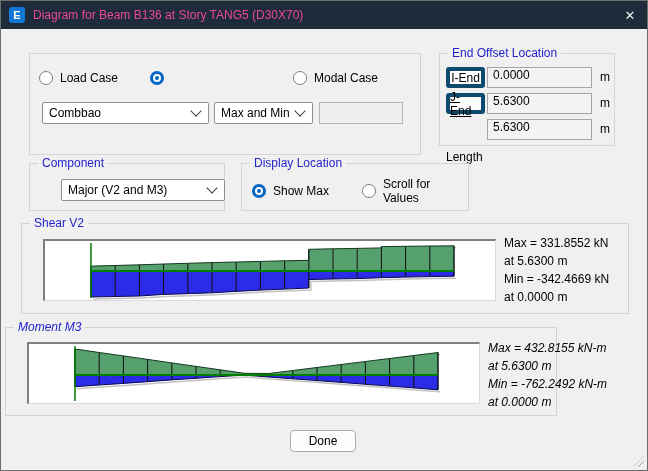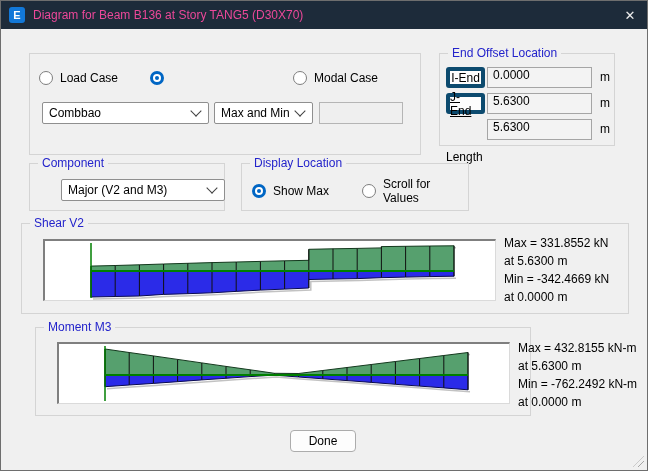--- a/index.html
+++ b/index.html
@@ -165,21 +165,21 @@
         </svg>
     </div>
     <div class="stats" style="left:482px;top:10px;">
       <div>Max = 331.8552 kN</div>
       <div>at 5.6300 m</div>
       <div>Min = -342.4669 kN</div>
       <div>at 0.0000 m</div>
     </div>
   </div>
 
-  <div class="group" style="left:34px;top:326px;width:496px;height:89px;">
+  <div class="group" style="left:4px;top:326px;width:552px;height:89px;font-style:italic;">
     <span class="legend">Moment M3</span>
     <div class="plotbox" style="left:21px;top:14px;">
       <svg width="450" height="59" viewBox="0 0 450 59">
           <polyline points="48.0,7.0 72.2,10.5 96.4,13.9 120.6,17.4 144.8,20.9 169.0,24.4 193.2,27.8 217.4,31.3 241.6,31.5 265.8,28.5 290.0,25.5 314.2,22.5 338.4,19.5 362.6,16.5 386.8,13.5 411.0,10.5" fill="none" stroke="#A8A8A8" stroke-width="1.5" opacity="0.7"></polyline>
           <polyline points="48.0,44.7 72.2,43.0 96.4,41.4 120.6,39.7 144.8,37.9 169.0,36.3 193.2,34.6 217.4,33.1 241.6,35.0 265.8,36.8 290.0,38.6 314.2,40.4 338.4,42.3 362.6,44.1 386.8,45.9 411.0,47.8" fill="none" stroke="#A8A8A8" stroke-width="1.5" opacity="0.7"></polyline>
           <polygon points="46.0,31.0 46.0,5.0 70.2,8.5 94.4,11.9 118.6,15.4 142.8,18.9 167.0,22.4 191.2,25.8 215.4,29.3 239.6,29.5 263.8,26.5 288.0,23.5 312.2,20.5 336.4,17.5 360.6,14.5 384.8,11.5 409.0,8.5 409.0,31.0" fill="#56A06E" stroke="#14391E" stroke-width="1"></polygon>
           <polygon points="46.0,31.0 46.0,42.7 70.2,41.0 94.4,39.4 118.6,37.7 142.8,35.9 167.0,34.3 191.2,32.6 215.4,31.1 239.6,33.0 263.8,34.8 288.0,36.6 312.2,38.4 336.4,40.3 360.6,42.1 384.8,43.9 409.0,45.8 409.0,31.0" fill="#2B2BE8" stroke="#0A0A50" stroke-width="1"></polygon>
           <line x1="46.0" y1="5.0" x2="46.0" y2="42.7" stroke="#101010" stroke-width="1"></line>
           <line x1="70.2" y1="8.5" x2="70.2" y2="41.0" stroke="#101010" stroke-width="1"></line>
           <line x1="94.4" y1="11.9" x2="94.4" y2="39.4" stroke="#101010" stroke-width="1"></line>

